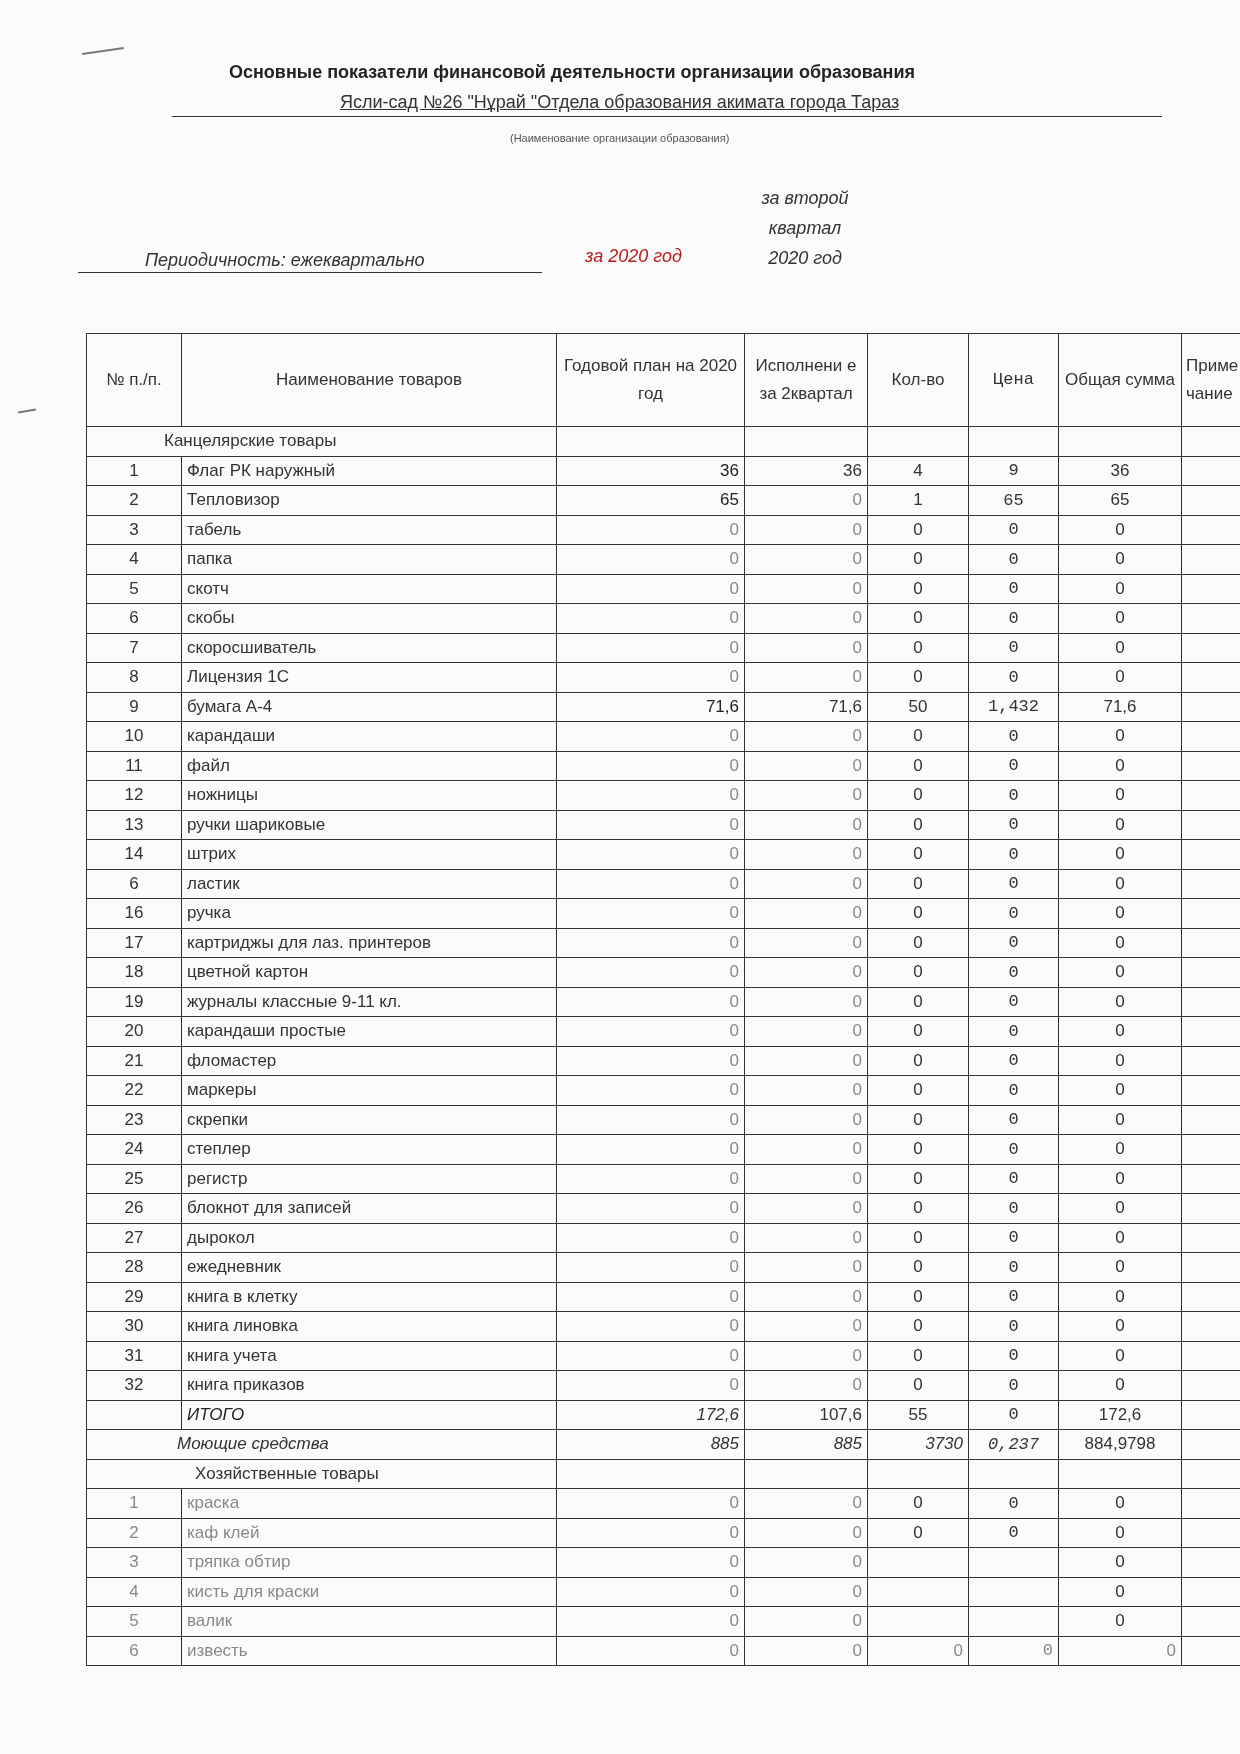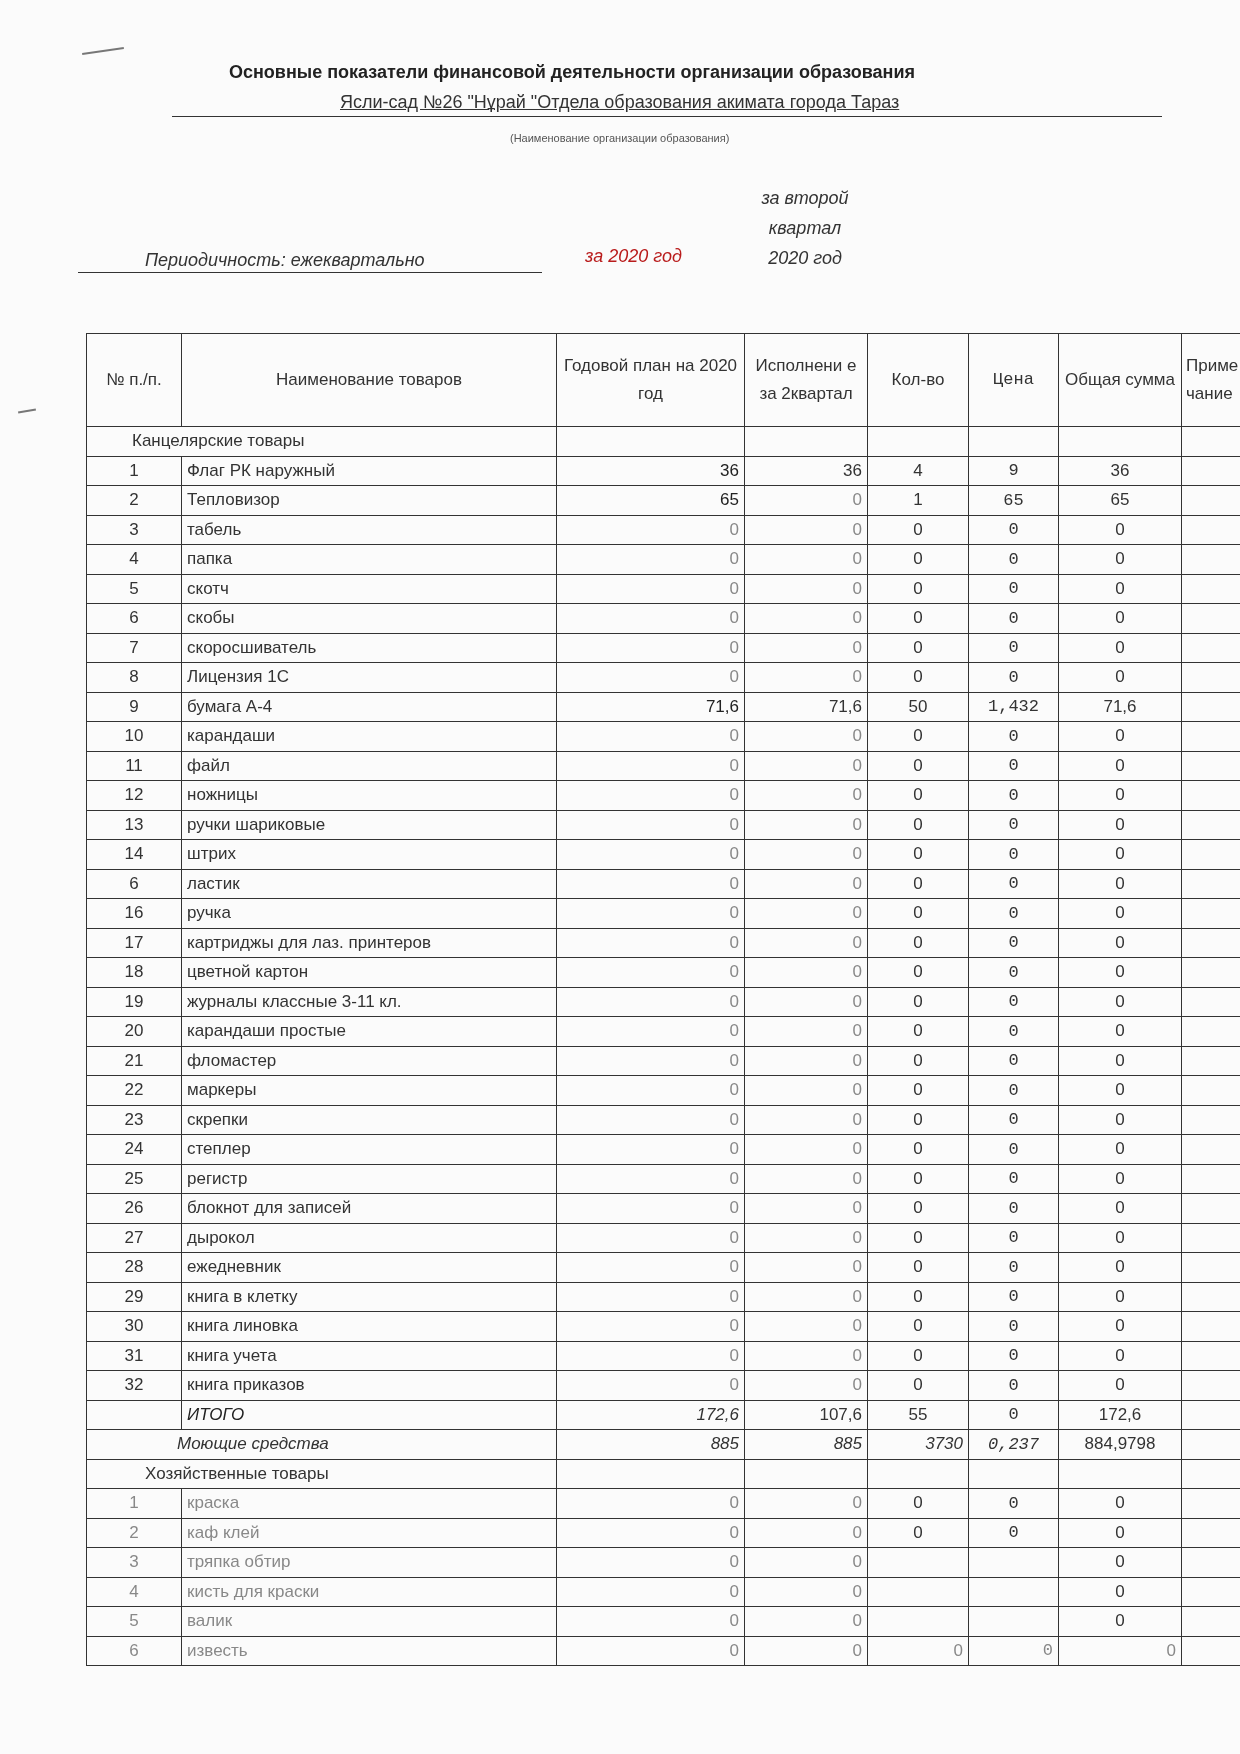--- a/index.html
+++ b/index.html
@@ -67,21 +67,21 @@
       <th class="c-plan" style="text-align:center">Годовой план на 2020 год</th>
       <th class="c-exec" style="text-align:center">Исполнени е за 2квартал</th>
       <th class="c-qty">Кол-во</th>
       <th class="c-price">Цена</th>
       <th class="c-sum">Общая сумма</th>
       <th class="c-note" style="text-align:left;padding-left:4px">Приме чание</th>
     </tr>
   </thead>
   <tbody id="tbody">
       <tr>
-        <td class="section" colspan="2" style="padding-left: 45px;">Канцелярские товары</td>
+        <td class="section" colspan="2" style="padding-left: 77px;">Канцелярские товары</td>
         <td class="c-plan"></td>
         <td class="c-exec"></td>
         <td class="c-qty"></td>
         <td class="c-price"></td>
         <td class="c-sum"></td>
         <td class="c-note"></td>
       </tr>
       <tr>
         <td class="c-num">1</td>
         <td class="c-name">Флаг  РК наружный</td>
@@ -257,21 +257,21 @@
         <td class="c-name">цветной картон</td>
         <td class="c-plan light">0</td>
         <td class="c-exec light">0</td>
         <td class="c-qty">0</td>
         <td class="c-price">0</td>
         <td class="c-sum">0</td>
         <td class="c-note"></td>
       </tr>
       <tr>
         <td class="c-num">19</td>
-        <td class="c-name">журналы классные 3-11 кл.</td>
+        <td class="c-name">журналы классные 9-11 кл.</td>
         <td class="c-plan light">0</td>
         <td class="c-exec light">0</td>
         <td class="c-qty">0</td>
         <td class="c-price">0</td>
         <td class="c-sum">0</td>
         <td class="c-note"></td>
       </tr>
       <tr>
         <td class="c-num">20</td>
         <td class="c-name">карандаши простые</td>
@@ -415,21 +415,21 @@
       <tr>
         <td class="c-name italic" colspan="2" style="padding-left: 90px;">Моющие средства</td>
         <td class="c-plan italic">885</td>
         <td class="c-exec italic">885</td>
         <td class="c-qty italic" style="text-align: right;">3730</td>
         <td class="c-price italic">0,237</td>
         <td class="c-sum">884,9798</td>
         <td class="c-note"></td>
       </tr>
       <tr>
-        <td class="section" colspan="2" style="padding-left: 58px;">Хозяйственные товары</td>
+        <td class="section" colspan="2" style="padding-left: 108px;">Хозяйственные товары</td>
         <td class="c-plan"></td>
         <td class="c-exec"></td>
         <td class="c-qty"></td>
         <td class="c-price"></td>
         <td class="c-sum"></td>
         <td class="c-note"></td>
       </tr>
       <tr>
         <td class="c-num light">1</td>
         <td class="c-name light">краска</td>

